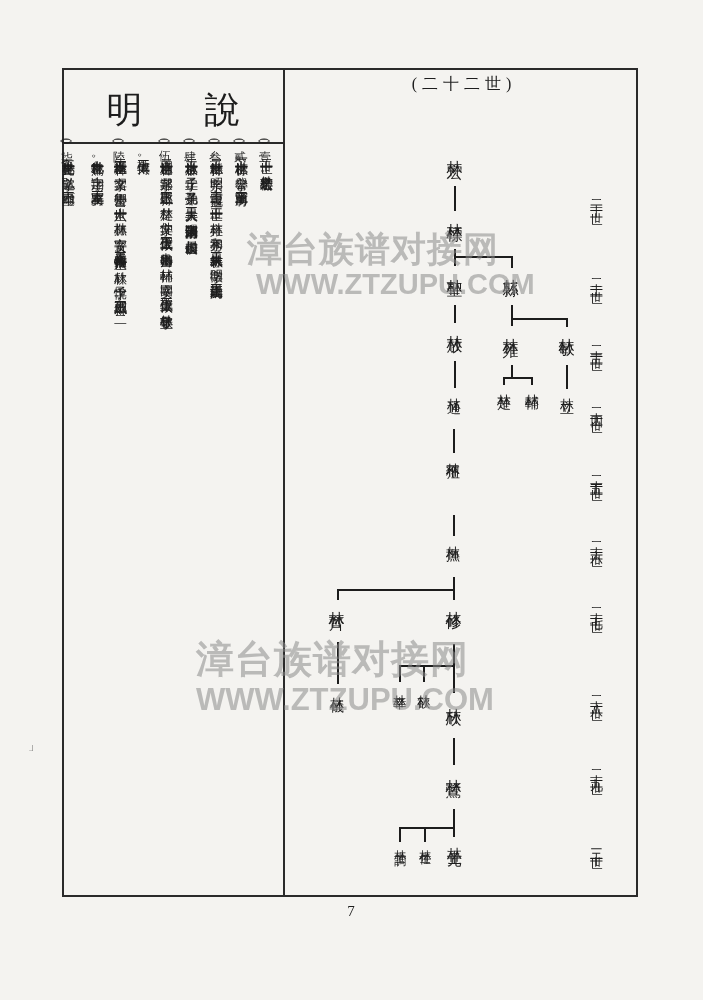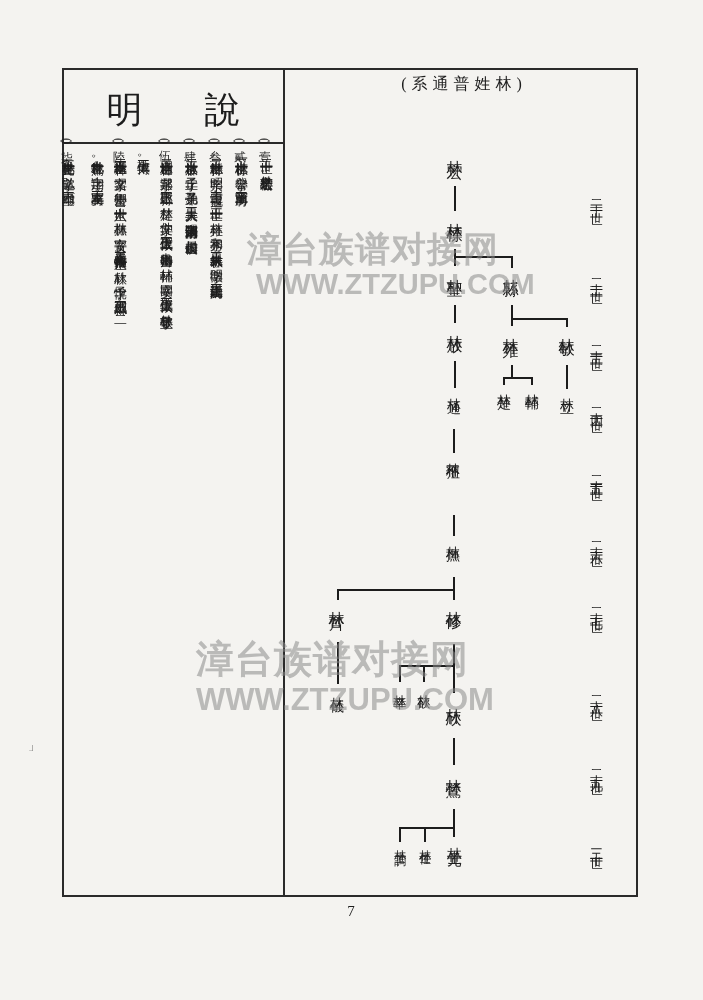--- a/index.html
+++ b/index.html
@@ -56,21 +56,21 @@
 <div id="page">
 
   <div class="border-box"></div>
   <div class="divider-v"></div>
 
   <div class="hdr-left">
     <div class="t">明說</div>
   </div>
 
   <div class="hdr-right">
-    <div class="s">(系通普姓林)</div>
+    <div class="s">(二十二世)</div>
   </div>
 
   <div class="sm-body">
     <div class="sm-item">
       <div class="sm-num">(壹)</div>
       <div class="sm-lines">
           <div class="sm-line">二十世。林宏之子名標。</div>
         </div>
     </div>
     <div class="sm-item">

